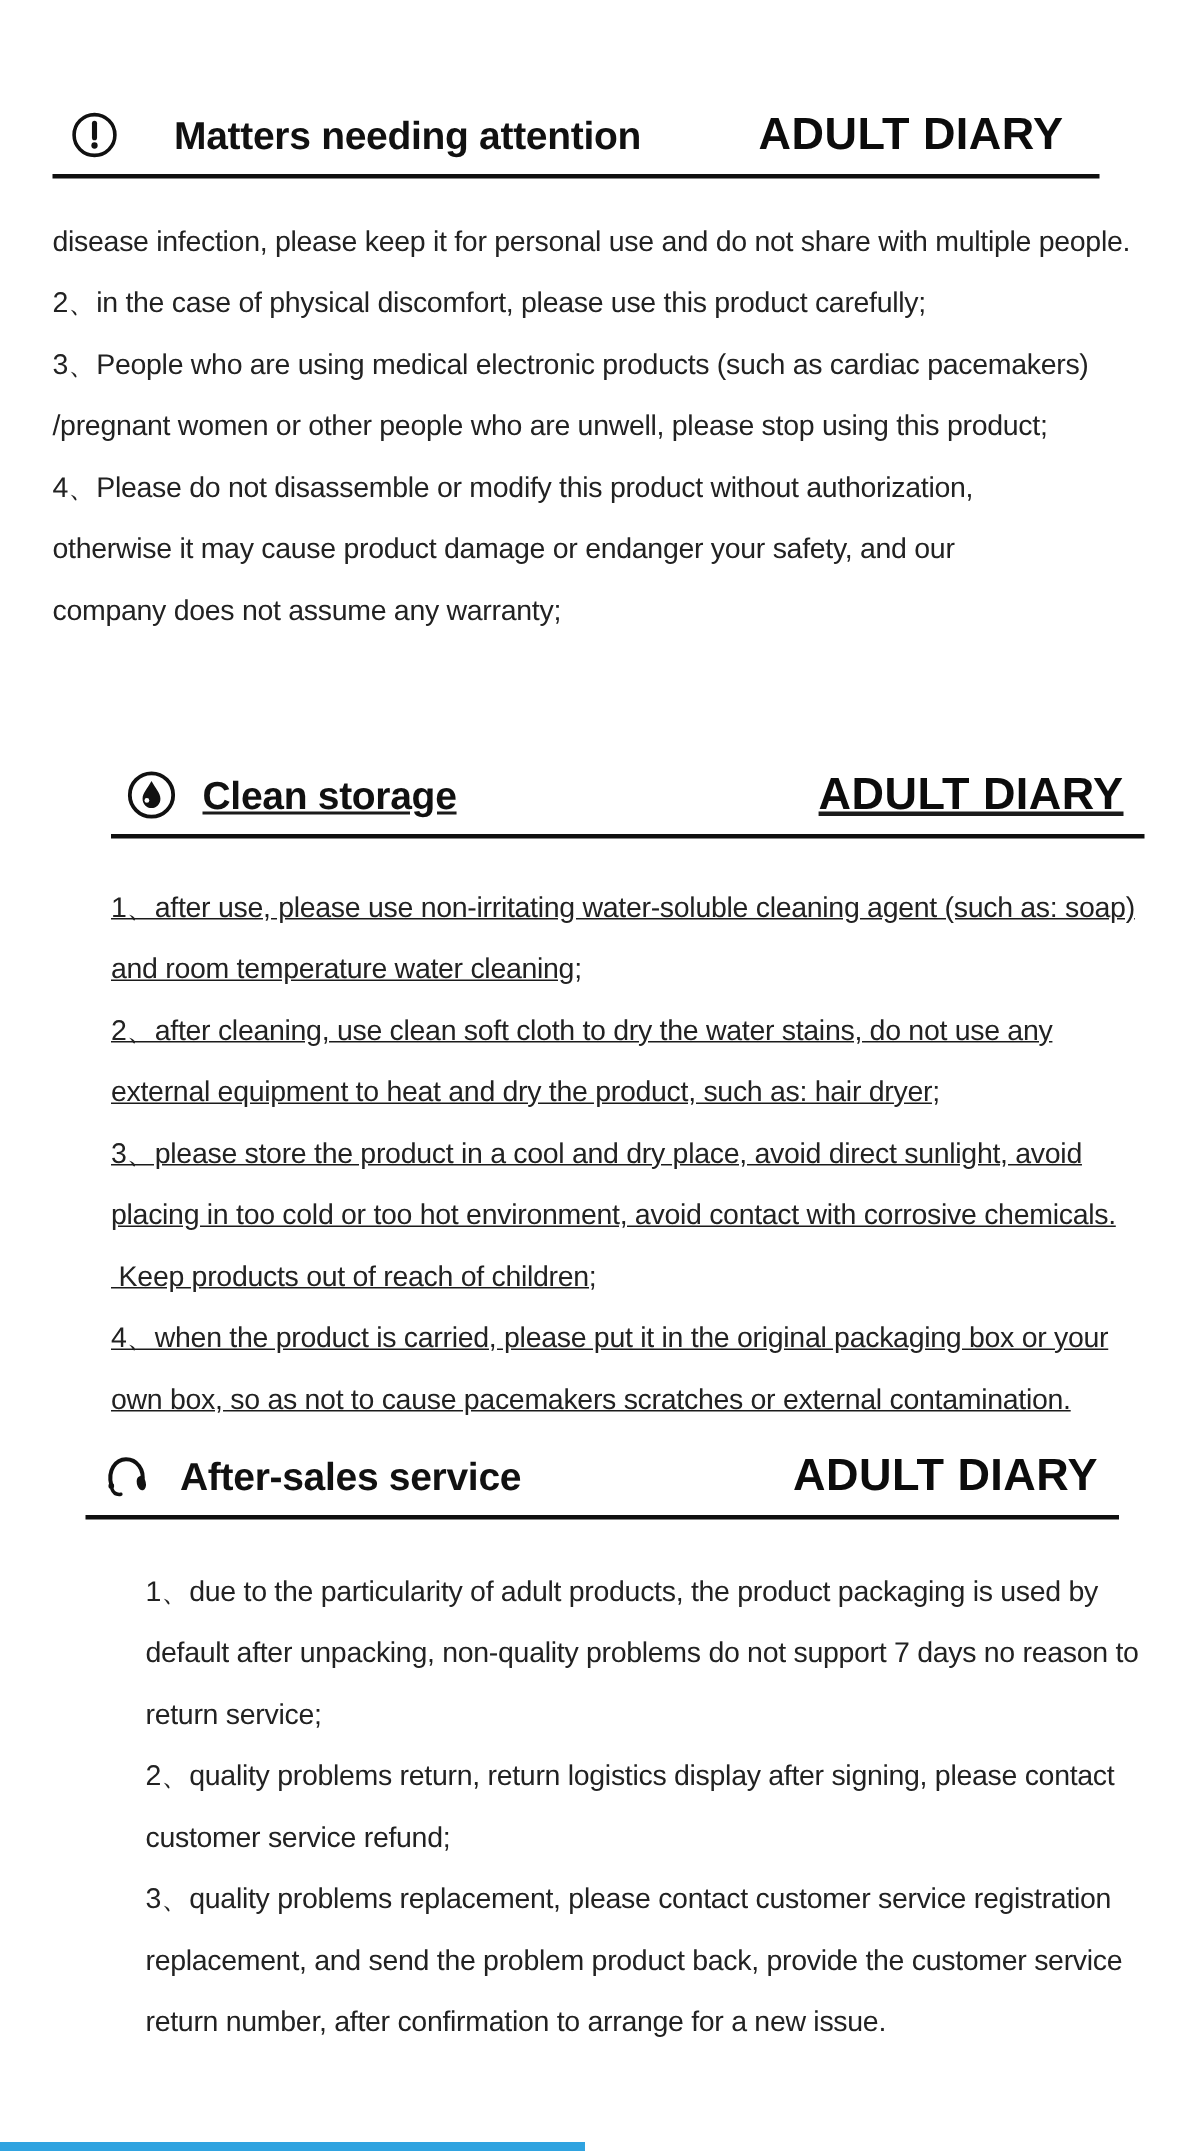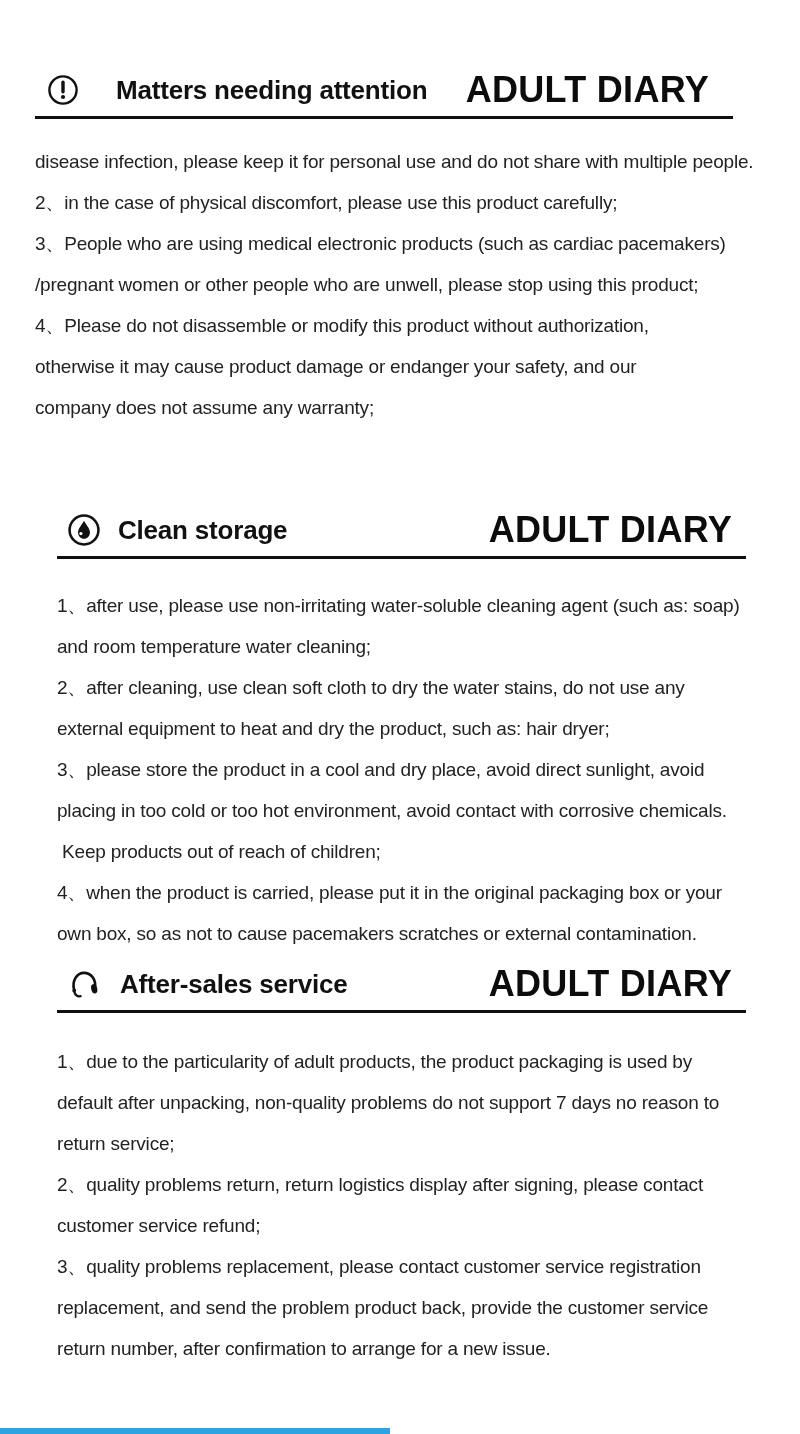--- a/index.html
+++ b/index.html
@@ -3,43 +3,43 @@
 <meta charset="utf-8">
 <style>
   html,body{margin:0;padding:0;}
   body{
     width:800px;height:1434px;position:relative;overflow:hidden;
     background:#ffffff;color:#1b1b1b;
     font-family:"Liberation Sans","DejaVu Sans",sans-serif;
   }
   .sec{position:absolute;}
   #sec1{left:35px;top:68px;width:698px;}
-  #sec2{left:57px;top:508px;width:689px;}
+  #sec2{left:74px;top:508px;width:689px;text-decoration:underline;}
   #sec3{left:57px;top:962px;width:689px;}
 
   .sec-header{display:flex;align-items:center;height:44px;}
   #sec1 .sec-header{padding-left:12px;padding-right:24px;gap:20px;}
   #sec2 .sec-header{padding-left:10px;padding-right:14px;}
   #sec3 .sec-header{padding-left:8px;padding-right:14px;}
 
   .hicon{display:flex;align-items:center;margin-right:17px;flex:0 0 auto;}
   .hicon svg{display:block;}
   .htitle{
     margin:0;font-size:26px;font-weight:bold;letter-spacing:-0.2px;color:#111;
   }
   .hbrand{
-    margin-left:auto;font-size:36px;font-weight:bold;letter-spacing:0.3px;color:#0c0c0c;
+    margin-left:auto;font-size:30px;font-weight:bold;letter-spacing:0.3px;color:#0c0c0c;
     white-space:nowrap;
   }
   .hrule{height:3px;background:#0f0f0f;margin-top:4px;}
 
   .sec-body{font-size:19px;color:#222;}
   #sec1 .sec-body{margin-top:22px;}
   #sec2 .sec-body{margin-top:26px;}
-  #sec3 .sec-body{margin-top:28px;}
+  #sec3 .sec-body{margin-top:28px;margin-left:40px;}
 
   .text-line{
     height:41px;line-height:41px;white-space:pre;letter-spacing:-0.2px;
   }
 
   .bottom-strip{
     position:absolute;left:0;bottom:0;width:390px;height:6px;background:#2fa3e0;
   }
 </style>
 </head>

